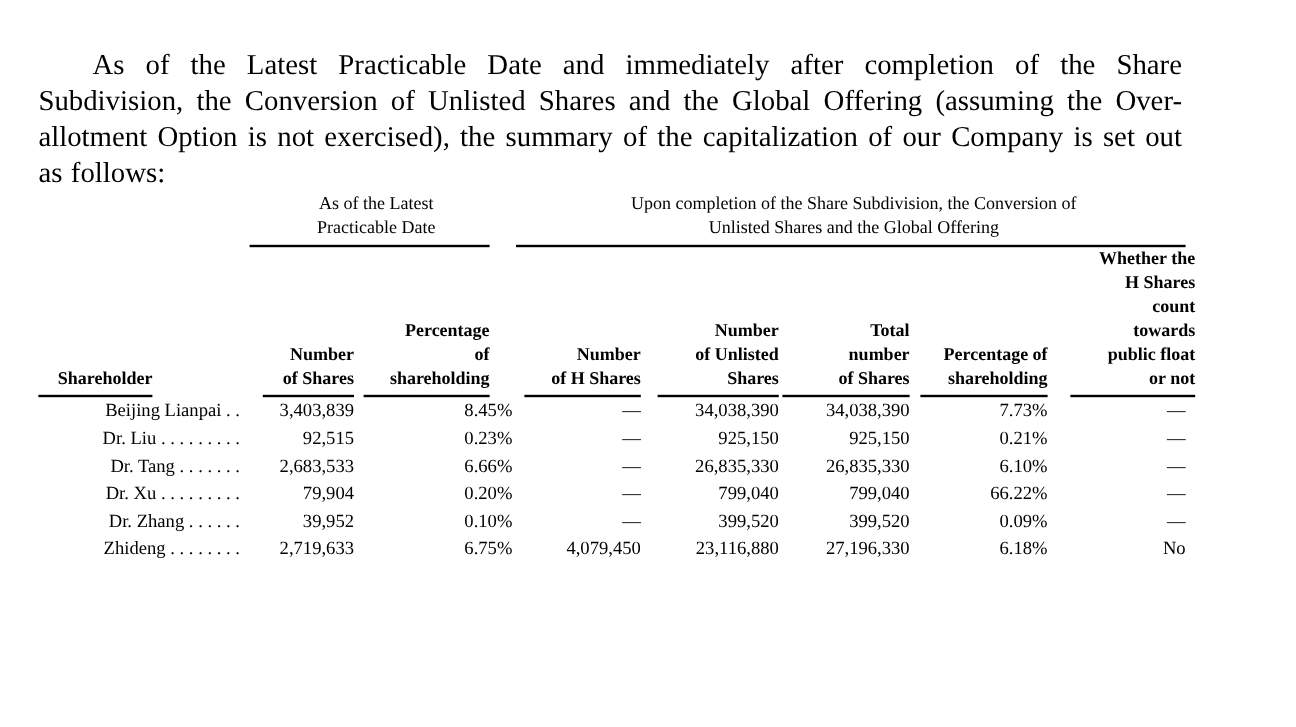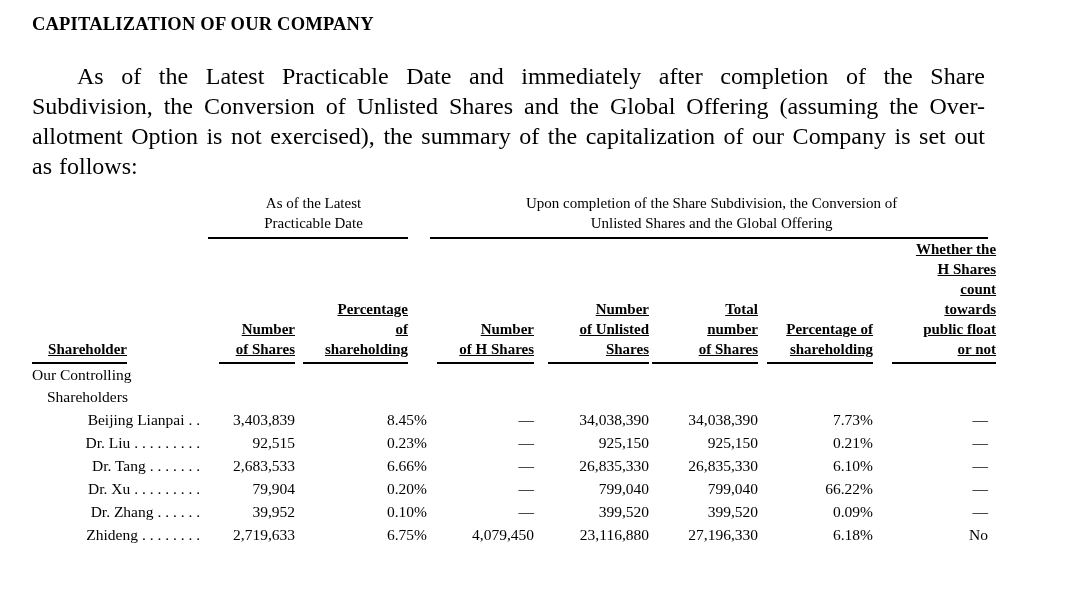--- a/index.html
+++ b/index.html
@@ -13,30 +13,30 @@
     font-size:18.5px;font-weight:bold;margin:0;letter-spacing:.2px;
   }
   .intro{
     width:953px;margin:26px 0 0 0;
     font-size:24px;line-height:30px;
     text-align:justify;text-indent:45px;
     word-spacing:1px;
   }
   table.cap{
     border-collapse:collapse;table-layout:fixed;width:964px;
-    margin-top:12px;
+    margin-top:0;
   }
   table.cap td,table.cap th{padding:0;font-weight:normal;}
   
   .spanner{font-weight:bold;text-align:center;font-size:15px;line-height:20px;vertical-align:bottom;}
   .sp-rule{height:4px;border-bottom:2.5px solid #000;}
   .rule-a{margin-left:8px;margin-right:19px;}
   .rule-b{margin-left:3px;margin-right:8px;}
   
-  .head-row th{vertical-align:bottom;padding-top:6px;text-decoration:underline;}
+  .head-row th{vertical-align:bottom;padding-top:6px;}
   .hd{
     font-weight:bold;font-size:15px;line-height:20px;text-align:right;
     border-bottom:2.5px solid #000;padding-bottom:3px;
   }
   .hd1{text-align:right;width:95px;}
   .hd2{margin-left:19px;}
   .hd3{margin-left:8px;margin-right:19px;}
   .hd4{margin-left:10px;}
   .hd5{margin-left:14px;}
   .hd6{margin-left:3px;}
@@ -52,21 +52,20 @@
   }
   .data-row td.name{text-align:right;padding-left:36px;}
   .data-row td:nth-child(7){padding-right:5px;}
   .data-row td:nth-child(8){padding-right:8px;}
 </style>
 </head>
 <body>
 
 <div class="page">
 
-  <h1 class="doc-title">CAPITALIZATION OF OUR COMPANY</h1>
 
   <p class="intro">As of the Latest Practicable Date and immediately after completion of the Share Subdivision, the Conversion of Unlisted Shares and the Global Offering (assuming the Over-allotment Option is not exercised), the summary of the capitalization of our Company is set out as follows:</p>
 
   <table class="cap">
     <colgroup>
       <col style="width:168px">
         <col style="width:95px">
         <col style="width:132px">
         <col style="width:107px">
       <col style="width:115px">
@@ -140,26 +139,20 @@
           <div>Whether the</div>
           <div>H Shares</div>
           <div>count</div>
           <div>towards</div>
           <div>public float</div>
           <div>or not</div>
         </div>
       </th>
     </tr>
 
-    <tr class="group-row">
-      <td colspan="8">
-        <div>Our Controlling</div>
-        <div class="group-line2">Shareholders</div>
-      </td>
-    </tr>
 
     <tr class="data-row">
       <td class="name"><span>Beijing Lianpai</span><span class="leader"> . .</span></td>
       <td>3,403,839</td>
       <td>8.45%</td>
       <td>—</td>
       <td>34,038,390</td>
       <td>34,038,390</td>
       <td>7.73%</td>
       <td>—</td>

